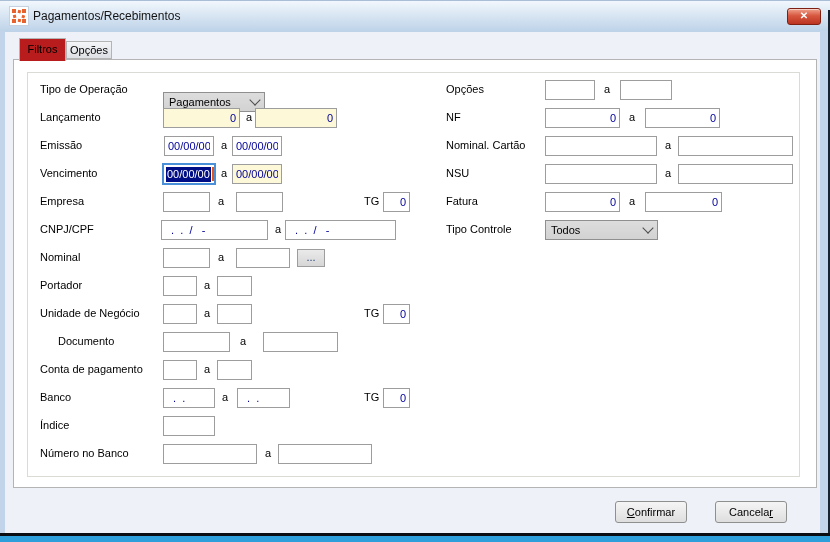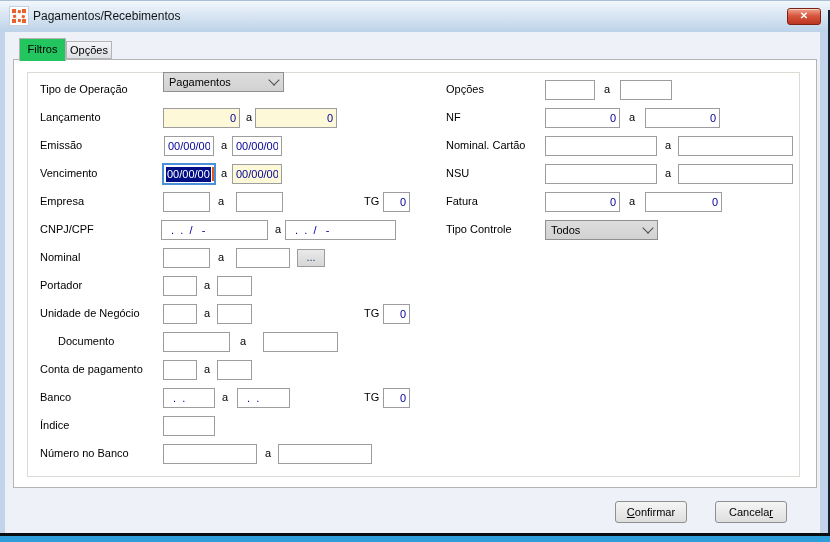--- a/index.html
+++ b/index.html
@@ -16,21 +16,21 @@
              border:1px solid #7e2012;border-radius:3px;color:#fff;text-align:center;
              line-height:14px;font-size:10px;font-weight:bold;box-sizing:border-box;
              box-shadow:inset 0 1px 0 rgba(255,255,255,.5);cursor:default}
   .edge-left{position:absolute;left:0;top:31px;width:5px;height:503px;background:#c2d4ea;z-index:5}
   .edge-right{position:absolute;left:820px;top:31px;width:8px;height:503px;background:#c2d4ea;z-index:5}
   .edge-right-dark{position:absolute;left:828px;top:10px;width:2px;height:526px;background:#16222f;z-index:6}
   .edge-bottom-dark{position:absolute;left:0;top:533px;width:830px;height:3px;background:#0a0e13;z-index:6}
   .edge-bottom-blue{position:absolute;left:0;top:536px;width:830px;height:6px;background:#2f9fdc;z-index:6}
   
   .tab{position:absolute;border:1px solid #b4b4b4;box-sizing:border-box;text-align:center;z-index:4;cursor:default}
-  .tab.active{left:19px;top:38px;width:47px;height:23px;background:#22c55e;border-bottom:none;line-height:20px}
+  .tab.active{left:19px;top:38px;width:47px;height:23px;background:#b91c1c;border-bottom:none;line-height:20px}
   .tab.inactive{left:66px;top:41px;width:46px;height:18px;line-height:16px;
                 background:linear-gradient(#f4f5f7,#dde0e4);z-index:1}
   .page{position:absolute;left:13px;top:59px;width:804px;height:429px;background:#fff;
         border:1px solid #b4b4b4;box-sizing:border-box;z-index:1}
   .groupbox{position:absolute;left:27px;top:72px;width:773px;height:405px;
             border:1px solid #d9dbd4;box-sizing:border-box;z-index:2}
   
   .lbl{position:absolute;z-index:3;white-space:nowrap;color:#000}
   .fld{position:absolute;z-index:3;height:20px;border:1px solid #9d9d9d;background:#fff;
        font-family:"Liberation Sans",sans-serif;font-size:11px;color:#000099;
@@ -78,21 +78,21 @@
 <div class="edge-right-dark"></div>
 <div class="edge-bottom-dark"></div>
 <div class="edge-bottom-blue"></div>
 
 <div class="tab inactive">Opções</div>
 <div class="tab active">Filtros</div>
 <div class="page"></div>
 <div class="groupbox"></div>
 
 <div class="lbl" style="left:40px;top:83px">Tipo de Operação</div>
-<div class="combo" style="left:163px;top:72px;width:121px">
+<div class="combo" style="left:163px;top:92px;width:102px">
   <span>Pagamentos</span>
   <span class="chev"></span>
 </div>
 
 <div class="lbl" style="left:40px;top:111px">Lançamento</div>
 <input class="fld yellow num" style="left: 163px; top: 108px; width: 77px;" value="0">
 <div class="lbl" style="left:246px;top:111px">a</div>
 <input class="fld yellow num" style="left: 255px; top: 108px; width: 82px;" value="0">
 
 <div class="lbl" style="left:40px;top:139px">Emissão</div>

